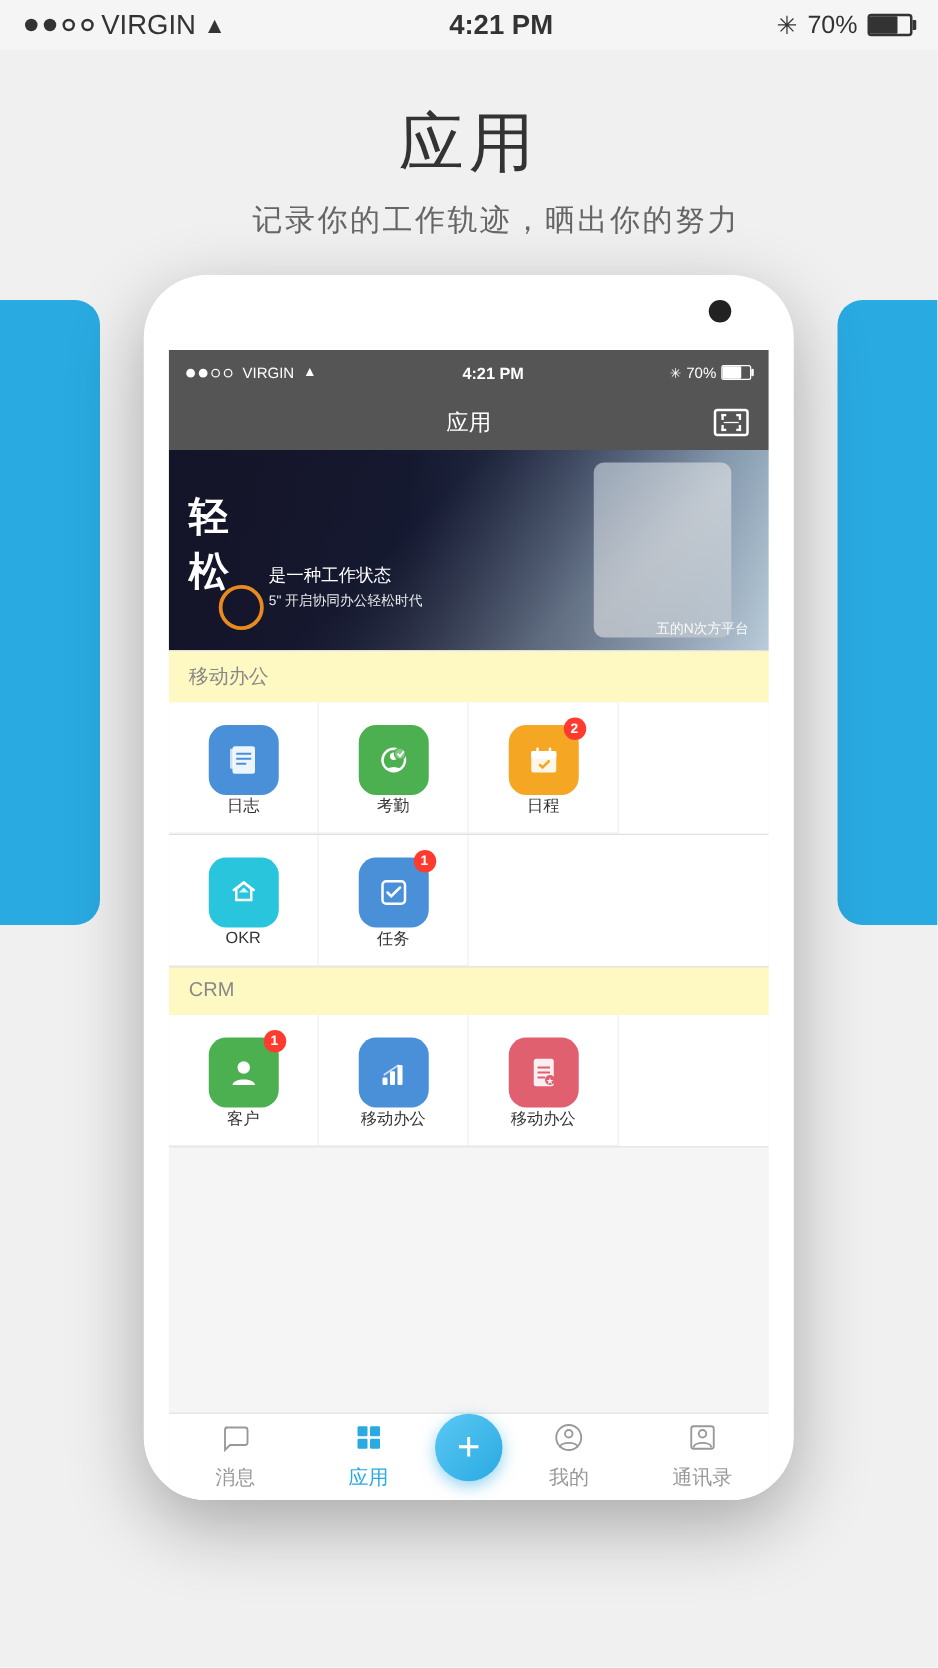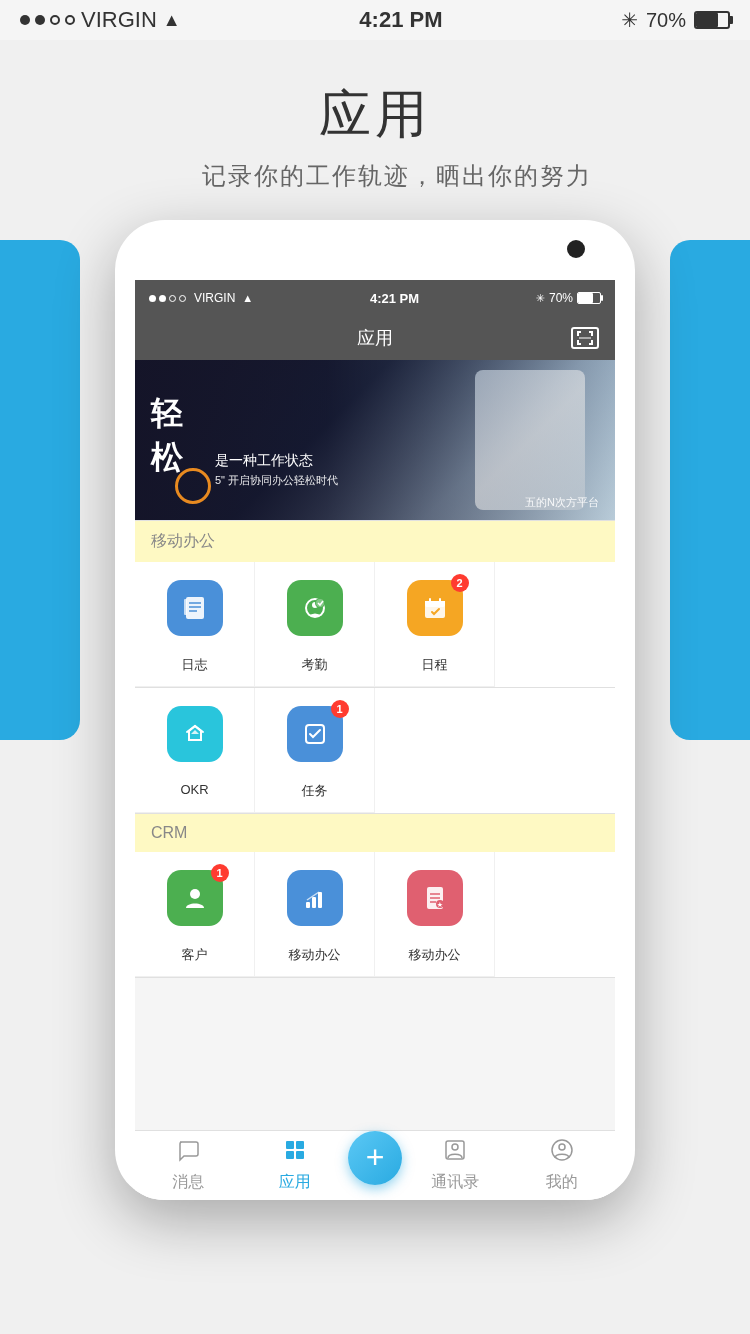--- a/index.html
+++ b/index.html
@@ -258,21 +258,21 @@
       font-size: 11px;
       display: flex;
       align-items: center;
       justify-content: center;
       font-weight: 700;
       padding: 0 4px;
     }
     .app-label {
       font-size: 13px;
       color: #333;
-      margin-top: 20px;
+      margin-top: 0;
       text-align: center;
     }
 
     
     .app-grid-2 {
       background: white;
       display: grid;
       grid-template-columns: repeat(4, 1fr);
     }
 
@@ -546,34 +546,34 @@
               <rect x="3" y="13" width="8" height="8" rx="1"></rect>
               <rect x="13" y="13" width="8" height="8" rx="1"></rect>
             </svg>
           </div>
           <span class="tab-label active">应用</span>
         </div>
         <div class="tab-plus">+</div>
         <div class="tab-item">
           <div class="tab-icon">
             <svg width="24" height="24" viewBox="0 0 24 24" fill="none" stroke="#999" stroke-width="1.5">
+              <circle cx="12" cy="12" r="10"></circle>
+              <circle cx="12" cy="9" r="3"></circle>
+              <path d="M5 20 C5 15 19 15 19 20"></path>
+            </svg>
+          </div>
+          <span class="tab-label">我的</span>
+        </div>
+        <div class="tab-item">
+          <div class="tab-icon">
+            <svg width="24" height="24" viewBox="0 0 24 24" fill="none" stroke="#999" stroke-width="1.5">
               <rect x="3" y="3" width="18" height="18" rx="2"></rect>
               <circle cx="12" cy="9" r="3"></circle>
               <path d="M5 20 C5 15 19 15 19 20"></path>
             </svg>
           </div>
           <span class="tab-label">通讯录</span>
         </div>
-        <div class="tab-item">
-          <div class="tab-icon">
-            <svg width="24" height="24" viewBox="0 0 24 24" fill="none" stroke="#999" stroke-width="1.5">
-              <circle cx="12" cy="12" r="10"></circle>
-              <circle cx="12" cy="9" r="3"></circle>
-              <path d="M5 20 C5 15 19 15 19 20"></path>
-            </svg>
-          </div>
-          <span class="tab-label">我的</span>
-        </div>
       </div>
 
     </div>
   </div>
 </div>
 
 </body></html>

